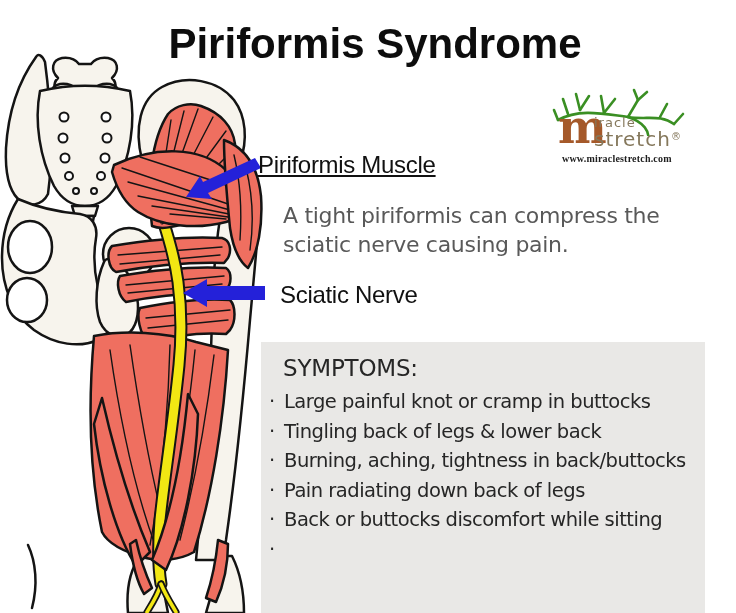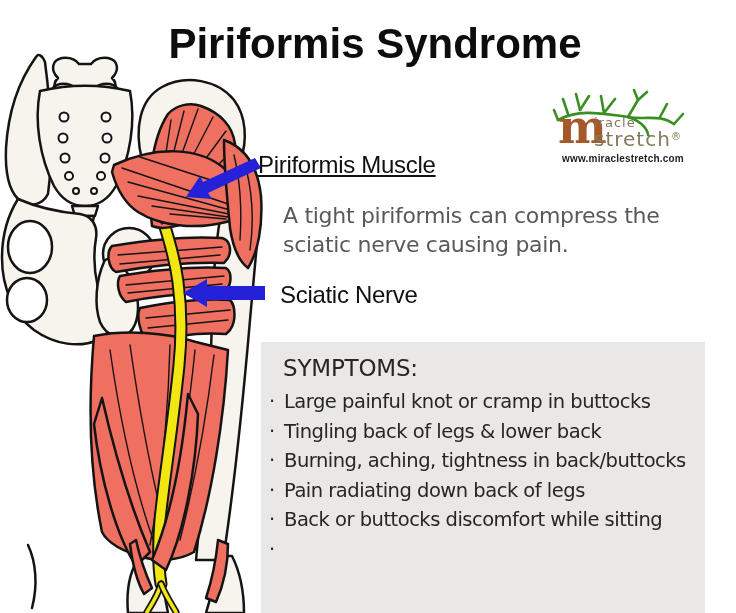--- a/index.html
+++ b/index.html
@@ -13,21 +13,21 @@
 
   
   .logo{left:552px;top:84px;width:172px;height:94px;}
   .logo-m{left:6px;top:20px;font-family:"DejaVu Serif",serif;font-weight:bold;
           font-size:46px;line-height:1;color:#a5592a;}
   .logo-words{left:42px;top:33px;color:#85785c;font-family:"DejaVu Sans",sans-serif;}
   .logo-top{font-size:13px;letter-spacing:1px;line-height:11px;}
   .logo-bottom{font-size:20px;letter-spacing:1px;line-height:18px;}
   .logo-reg{font-size:10px;vertical-align:6px;color:#85785c;}
   .logo-site{left:10px;top:69px;font-size:10px;font-weight:bold;color:#1d1d1d;
-             font-family:Liberation Sans, sans-serif;letter-spacing:0.2px;}
+             font-family:Liberation Serif, serif;letter-spacing:0.2px;}
 
   .label{font-size:24px;color:#111;letter-spacing:-0.3px;
          font-family:"Liberation Sans",sans-serif;}
   .label-piriformis{left:258px;top:151px;text-decoration:underline;}
   .label-sciatic{left:280px;top:281px;}
 
   .caption{left:283px;top:201px;width:418px;font-size:22px;line-height:29px;
            color:#595959;font-family:"DejaVu Sans",sans-serif;letter-spacing:-0.3px;}
 
   .symptoms{left:261px;top:342px;width:444px;height:280px;background:#e9e8e6;}

